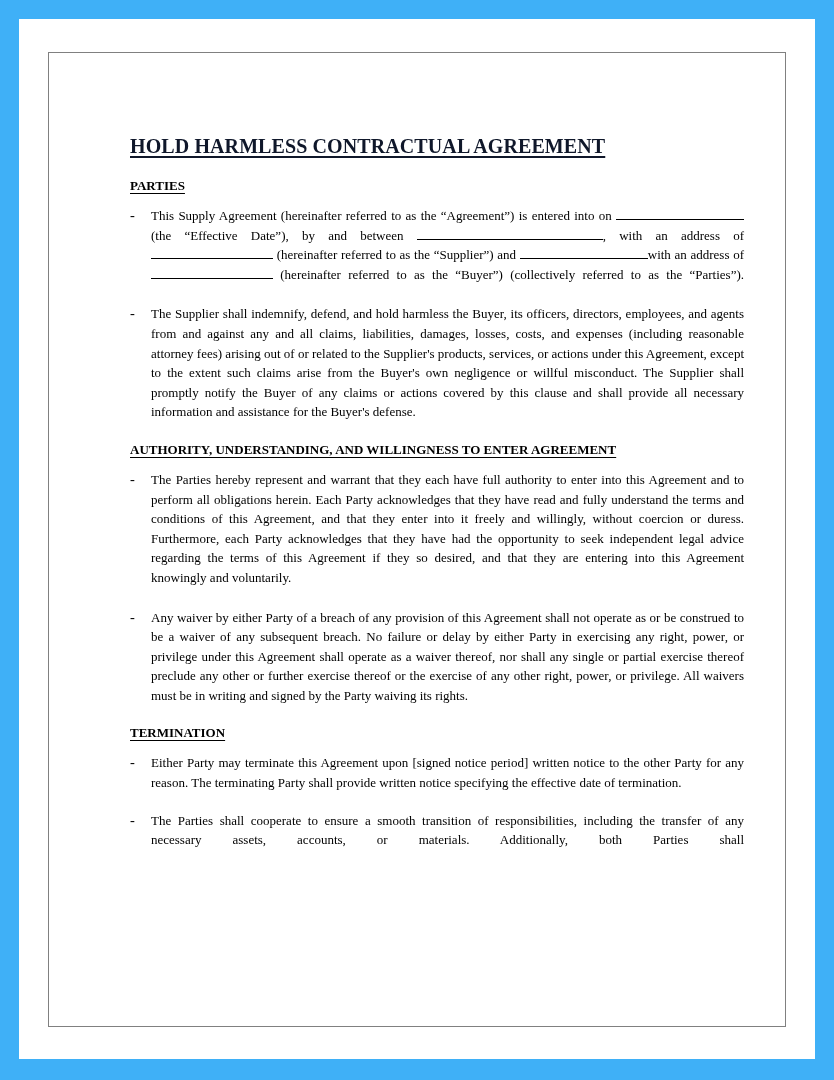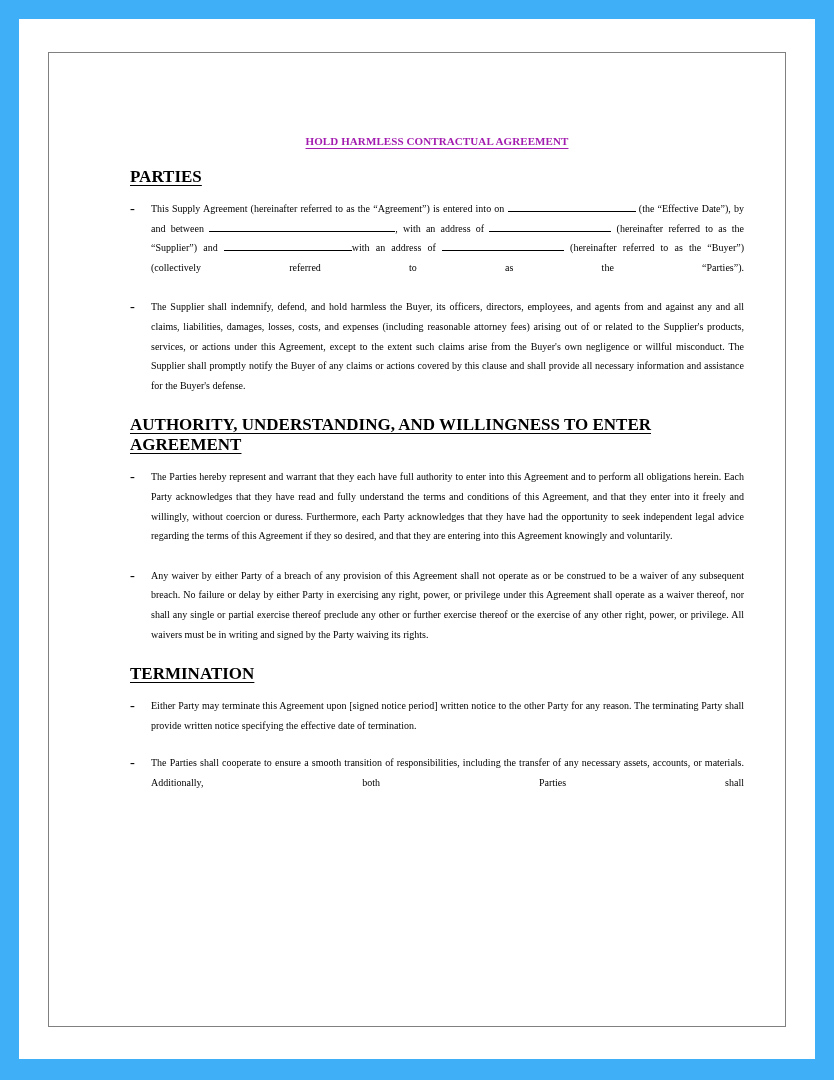--- a/index.html
+++ b/index.html
@@ -39,33 +39,33 @@
 
   
   #doc-body {
     position: absolute;
     left: 81px;
     top: 82px;
     width: 614px;
   }
 
   .doc-title {
-    text-align: center;
+    text-align: left;
     font-weight: bold;
-    font-size: 11px;
+    font-size: 20px;
     letter-spacing: 0.1px;
     text-decoration: underline;
     text-underline-offset: 3px;
     margin: 0 0 20px 0;
-    color: #a21caf;
+    color: #0f172a;
   }
 
   .section-heading {
     font-weight: bold;
-    font-size: 17px;
+    font-size: 13px;
     text-decoration: underline;
     text-underline-offset: 3px;
     margin: 0 0 12px 0;
     color: #000;
     display: block;
   }
 
   .clause {
     display: flex;
     margin: 0 0 20px 0;
@@ -79,21 +79,21 @@
     flex: 0 0 21px;
     font-size: 14.5px;
     line-height: 19.6px;
     color: #000;
   }
 
   .clause-text {
     flex: 1 1 auto;
     text-align: justify;
     text-justify: inter-word;
-    font-size: 10px;
+    font-size: 13px;
     line-height: 19.6px;
     color: #000;
     hyphens: none;
   }
   
   .clause-text.justify-last {
     text-align-last: justify;
   }
 
   .section-block {

